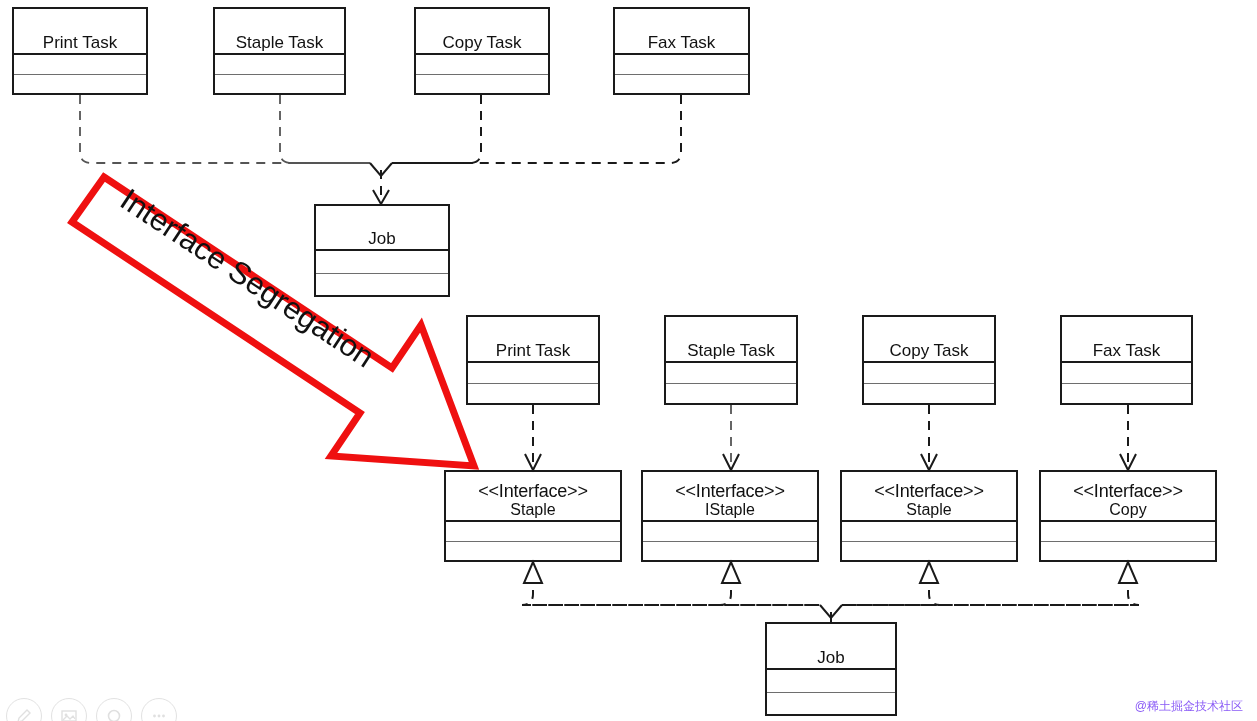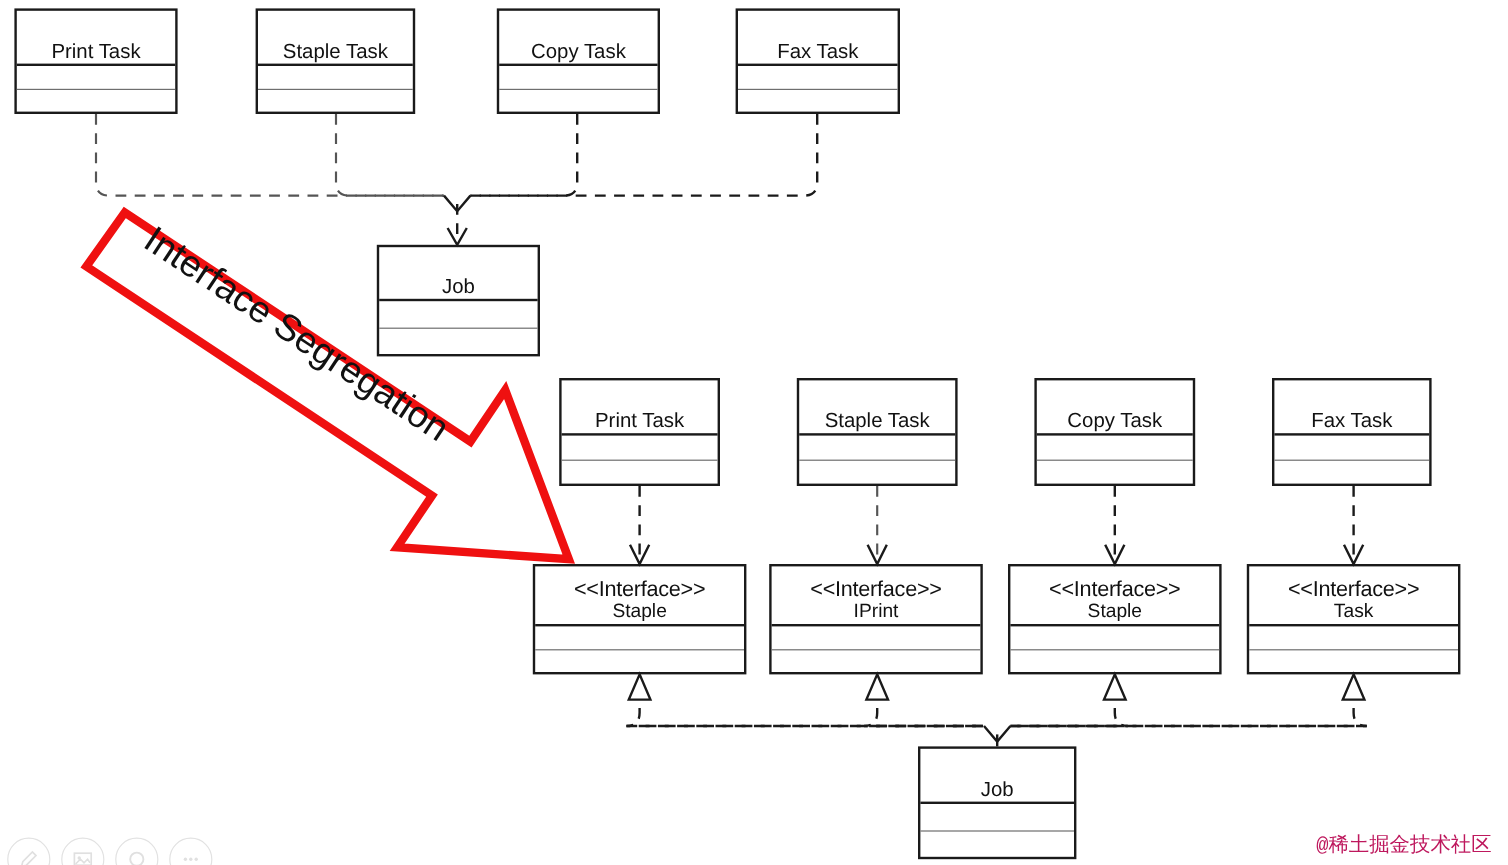--- a/index.html
+++ b/index.html
@@ -102,23 +102,23 @@
   }
   .big-arrow-label {
     font-family: "Liberation Sans", sans-serif;
     font-size: 31px;
     fill: #111111;
   }
   .watermark {
     position: absolute;
     right: 14px;
     bottom: 6px;
-    font-size: 17px;
-    color: #be185d;
-    font-family: Liberation Mono, monospace;
+    font-size: 12px;
+    color: #8b5cf6;
+    font-family: Liberation Sans, sans-serif;
     white-space: nowrap;
     user-select: none;
   }
   .tool-dock {
     position: absolute;
     left: 6px;
     bottom: -13px;
     display: flex;
     gap: 9px;
   }
@@ -216,39 +216,39 @@
       <span class="stereotype">&lt;&lt;Interface&gt;&gt;</span>
       <span class="typename">Staple</span>
     </div>
     <div class="compartment-mid"></div>
     <div class="compartment-bot"></div>
   </div>
 
   <div class="uml-box" style="left:641px; top:470px; width:178px; height:92px;">
     <div class="compartment-title" style="height:50px;">
       <span class="stereotype">&lt;&lt;Interface&gt;&gt;</span>
-      <span class="typename">IPrint</span>
+      <span class="typename">IStaple</span>
     </div>
     <div class="compartment-mid"></div>
     <div class="compartment-bot"></div>
   </div>
 
   <div class="uml-box" style="left:840px; top:470px; width:178px; height:92px;">
     <div class="compartment-title" style="height:50px;">
       <span class="stereotype">&lt;&lt;Interface&gt;&gt;</span>
       <span class="typename">Staple</span>
     </div>
     <div class="compartment-mid"></div>
     <div class="compartment-bot"></div>
   </div>
 
   <div class="uml-box" style="left:1039px; top:470px; width:178px; height:92px;">
     <div class="compartment-title" style="height:50px;">
       <span class="stereotype">&lt;&lt;Interface&gt;&gt;</span>
-      <span class="typename">Task</span>
+      <span class="typename">Copy</span>
     </div>
     <div class="compartment-mid"></div>
     <div class="compartment-bot"></div>
   </div>
 
   <div class="uml-box" style="left:765px; top:622px; width:132px; height:94px;">
     <div class="compartment-title" style="height:46px;">
       <span class="plainname">Job</span>
     </div>
     <div class="compartment-mid"></div>

